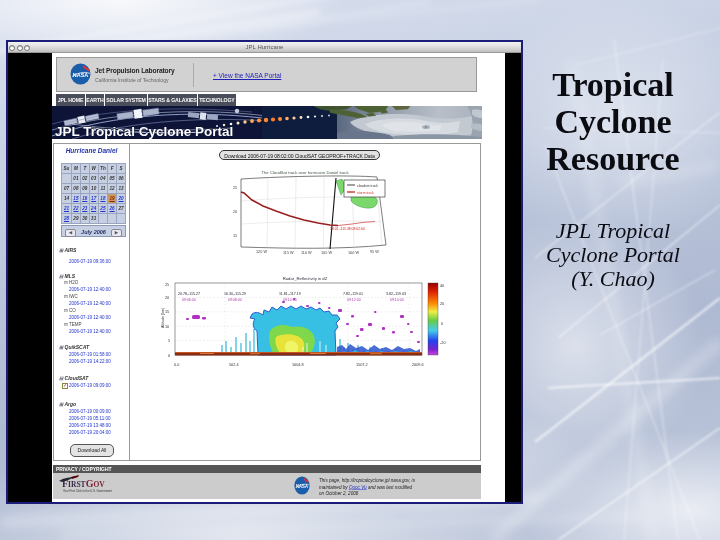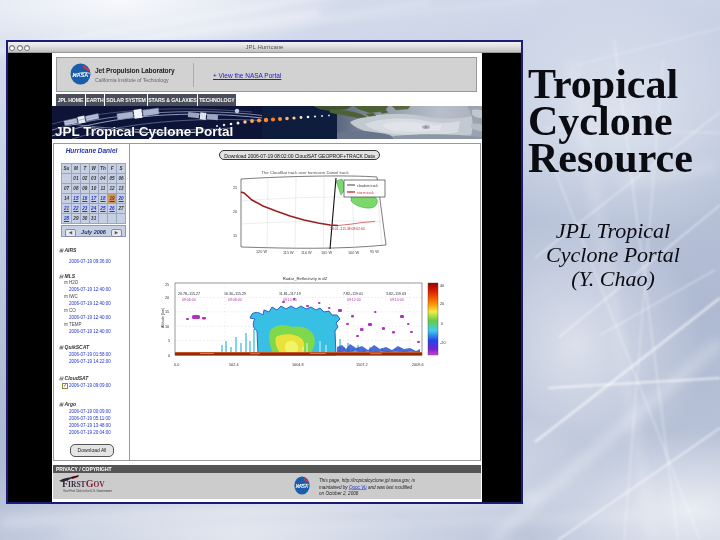--- a/index.html
+++ b/index.html
@@ -71,21 +71,21 @@
 
 <div class="abs" style="left:6px;top:40px;width:513px;height:460px;border:2px solid #1b1b78;background:#000;z-index:1">
 
   <div class="abs" style="left:0;top:0;width:513px;height:10px;background:linear-gradient(#f4f4f4,#e0e0e0 45%,#c0c0c0);border-bottom:1px solid #999;">
     <div class="abs" style="left:0.8px;top:2.5px;width:4px;height:4px;border-radius:50%;background:radial-gradient(circle at 50% 80%,#fff 45%,#999);border:0.5px solid #777;"></div>
     <div class="abs" style="left:8.6px;top:2.5px;width:4px;height:4px;border-radius:50%;background:radial-gradient(circle at 50% 80%,#fff 45%,#999);border:0.5px solid #777;"></div>
     <div class="abs" style="left:16.4px;top:2.5px;width:4px;height:4px;border-radius:50%;background:radial-gradient(circle at 50% 80%,#fff 45%,#999);border:0.5px solid #777;"></div>
     <div style="text-align:center;font-size:6px;line-height:11px;color:#555;">JPL Hurricane</div>
   </div>
 
-  <div class="abs" style="left:44px;top:11px;width:430px;height:449px;background:#fff;font-family:'Liberation Sans',sans-serif;">
+  <div class="abs" style="left:44px;top:11px;width:430px;height:449px;background:#fff;font-family:'Liberation Sans',sans-serif;padding-left:23px;">
 
     <div class="abs" style="left:4px;top:4px;width:419px;height:33px;background:#d2d2d2;border:1px solid #999;">
       <svg class="abs" style="left:13px;top:5px" width="21" height="22" viewBox="0 0 21 21" preserveAspectRatio="none">
         <circle cx="10.5" cy="10.5" r="10" fill="#1a5dab"></circle>
         <path d="M2 13 C8 9 15 8 20 10" stroke="#fff" stroke-width="0.7" fill="none"></path>
         <path d="M13 3 L19 7" stroke="#d33" stroke-width="2" fill="none"></path>
         <text x="10.5" y="13.5" font-size="5.5" fill="#fff" text-anchor="middle" font-weight="bold">NASA</text>
       </svg>
       <div class="abs" style="left:38px;top:9px;font-size:6.6px;font-weight:bold;color:#222;letter-spacing:-0.1px;">Jet Propulsion Laboratory</div>
       <div class="abs" style="left:38px;top:18.5px;font-size:5.1px;color:#666;">California Institute of Technology</div>
@@ -480,14 +480,14 @@
         <circle cx="10.5" cy="10.5" r="10" fill="#1a5dab"></circle>
         <path d="M2 13 C8 9 15 8 20 10" stroke="#fff" stroke-width="0.7" fill="none"></path>
         <path d="M13 3 L19 7" stroke="#d33" stroke-width="2" fill="none"></path>
         <text x="10.5" y="13.5" font-size="5.5" fill="#fff" text-anchor="middle" font-weight="bold">NASA</text>
       </svg>
       <div class="abs" style="left:266px;top:3.5px;width:240px;font-size:9.2px;font-style:italic;color:#222;line-height:13.6px;transform:scale(0.5);transform-origin:0 0;">This page, http://tropicalcyclone.jpl.nasa.gov, is<br>maintained by <span style="color:#2233cc;text-decoration:underline;">Quoc Vu</span> and was last modified<br>on October 2, 2006</div>
     </div>
   </div>
 </div>
 
-<div class="abs" style="left:528px;top:66px;width:170px;text-align:left;z-index:2;font-family:'Liberation Serif',serif;font-weight:bold;font-size:42px;line-height:37px;color:#0b0b12;">Tropical Cyclone Resource</div>
+<div class="abs" style="left:528px;top:66px;width:170px;text-align:center;z-index:2;font-family:'Liberation Serif',serif;font-weight:bold;font-size:34px;line-height:37px;color:#0b0b12;">Tropical Cyclone Resource</div>
 <div class="abs" style="left:528px;top:219px;width:170px;text-align:center;z-index:2;font-family:'Liberation Serif',serif;font-style:italic;font-size:22px;line-height:24px;color:#0b0b12;">JPL Tropical Cyclone Portal (Y.&nbsp;Chao)</div>
 
 </body></html>

